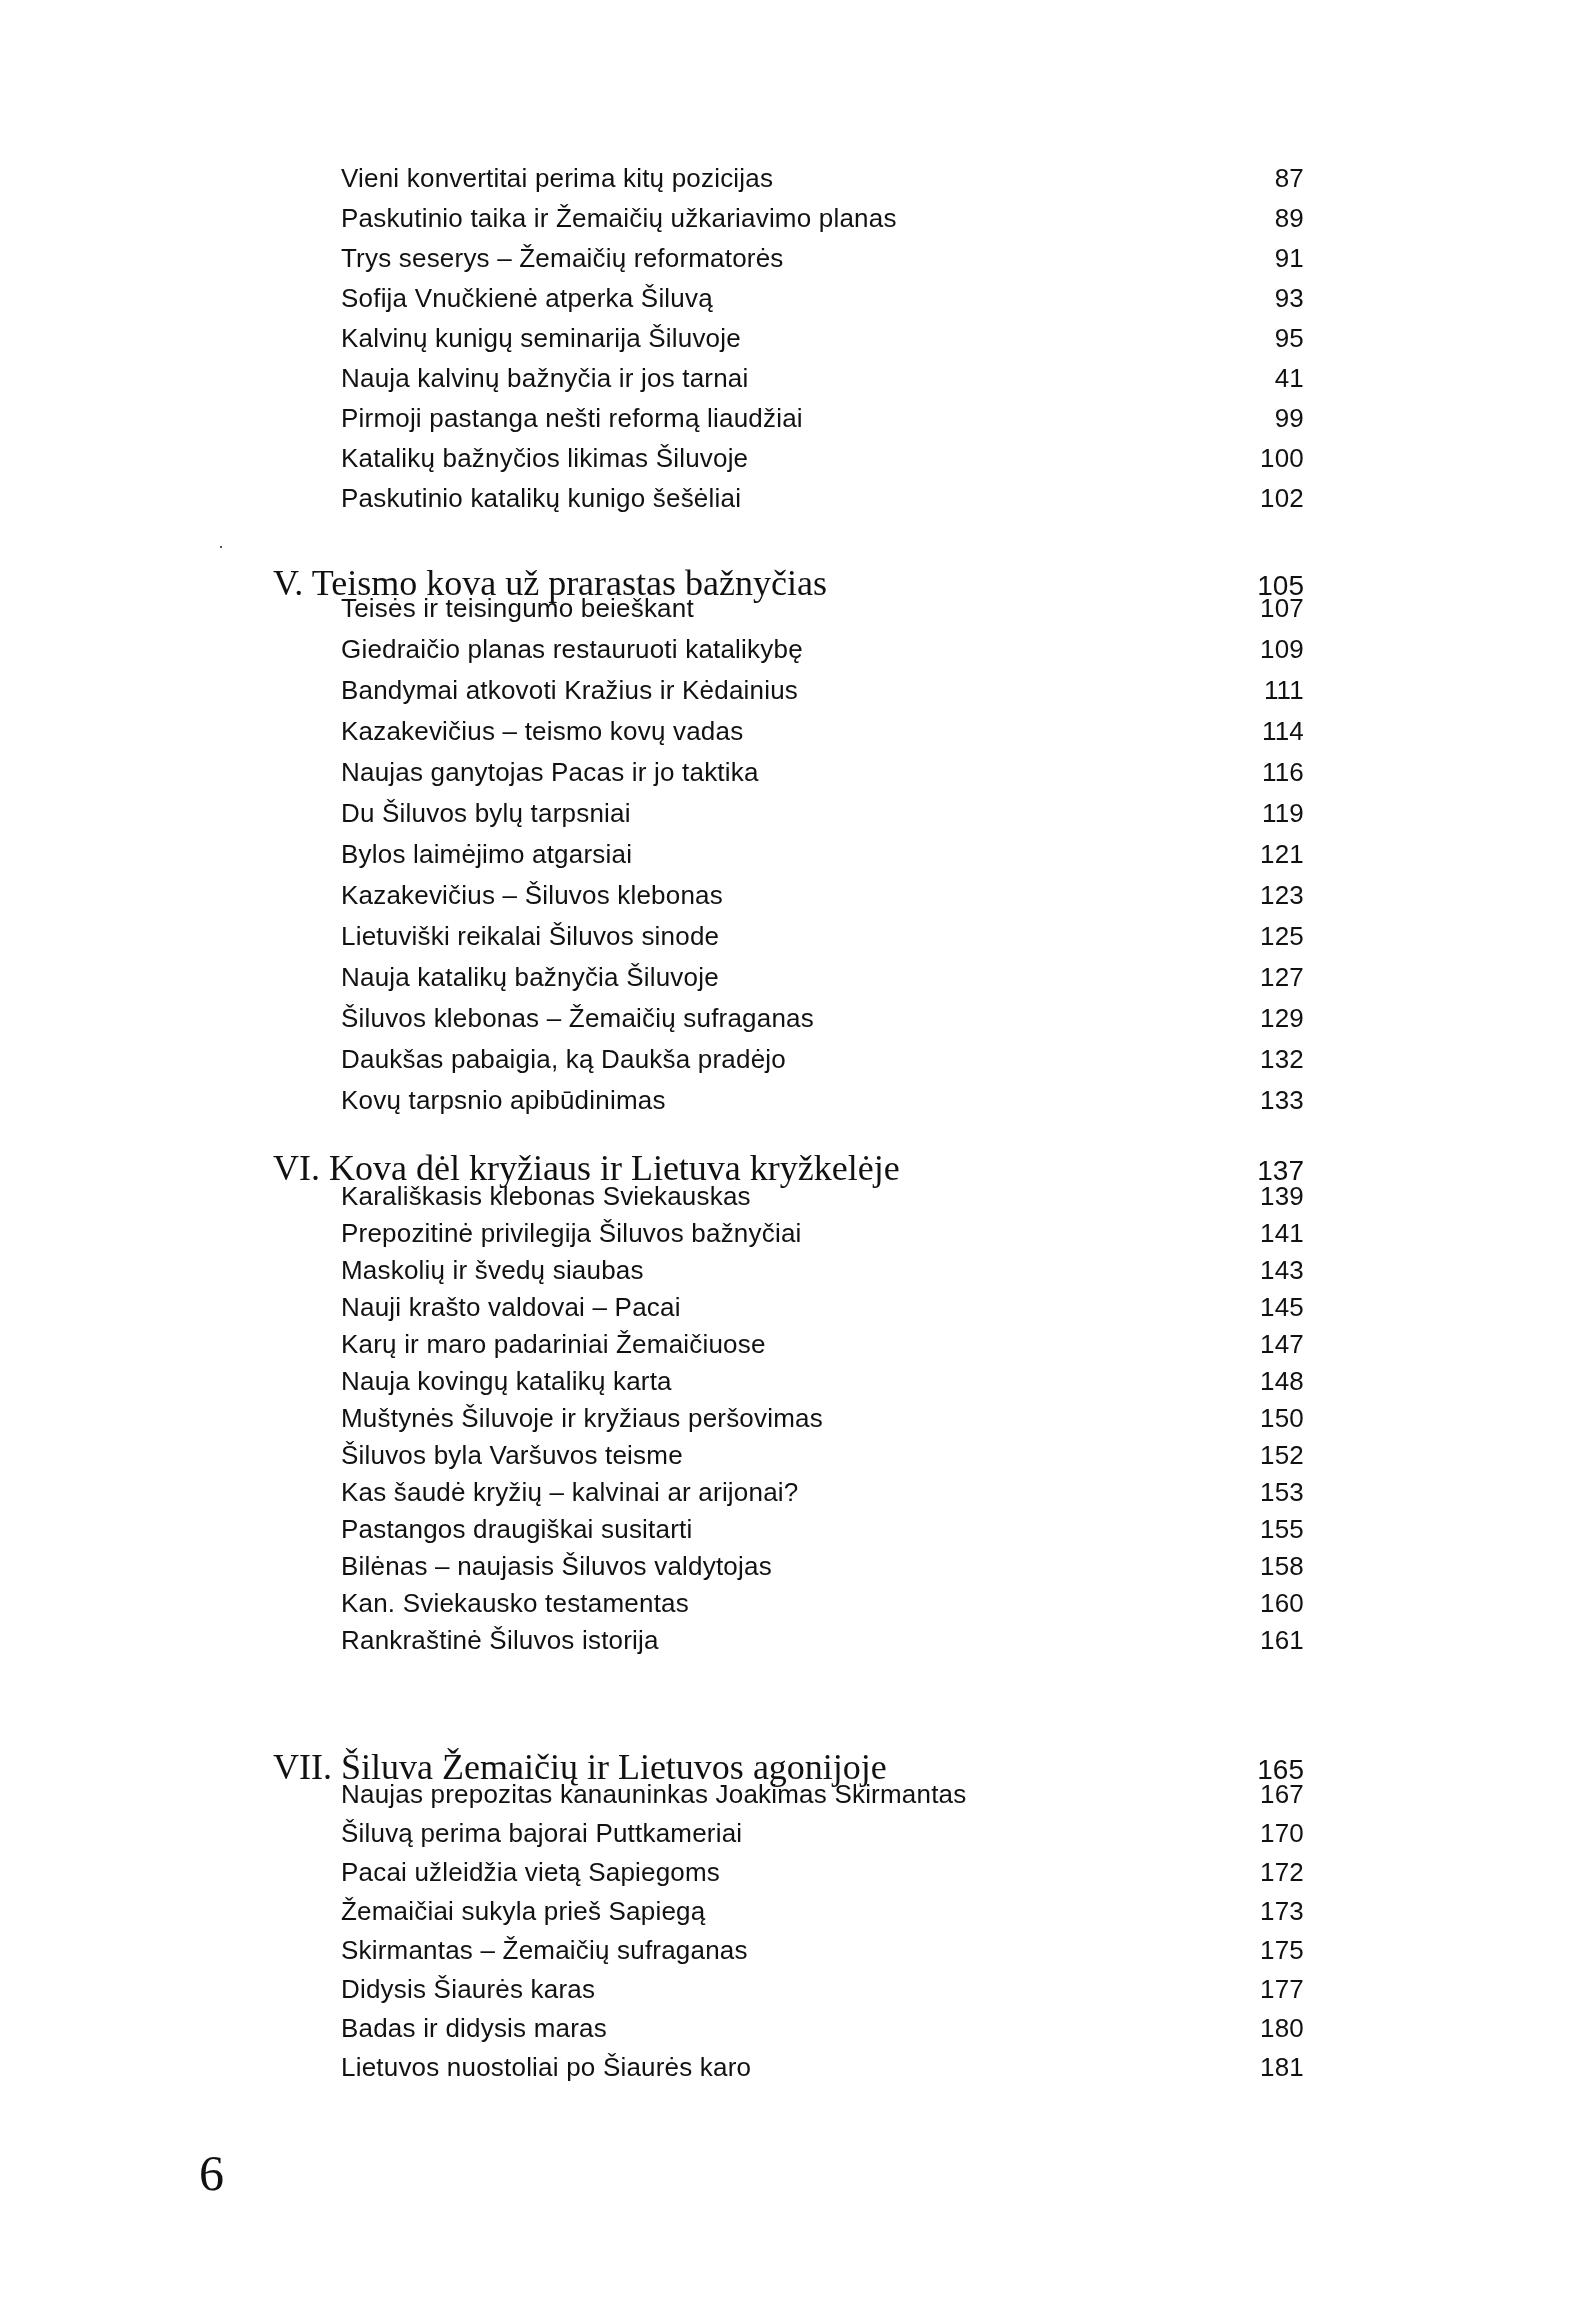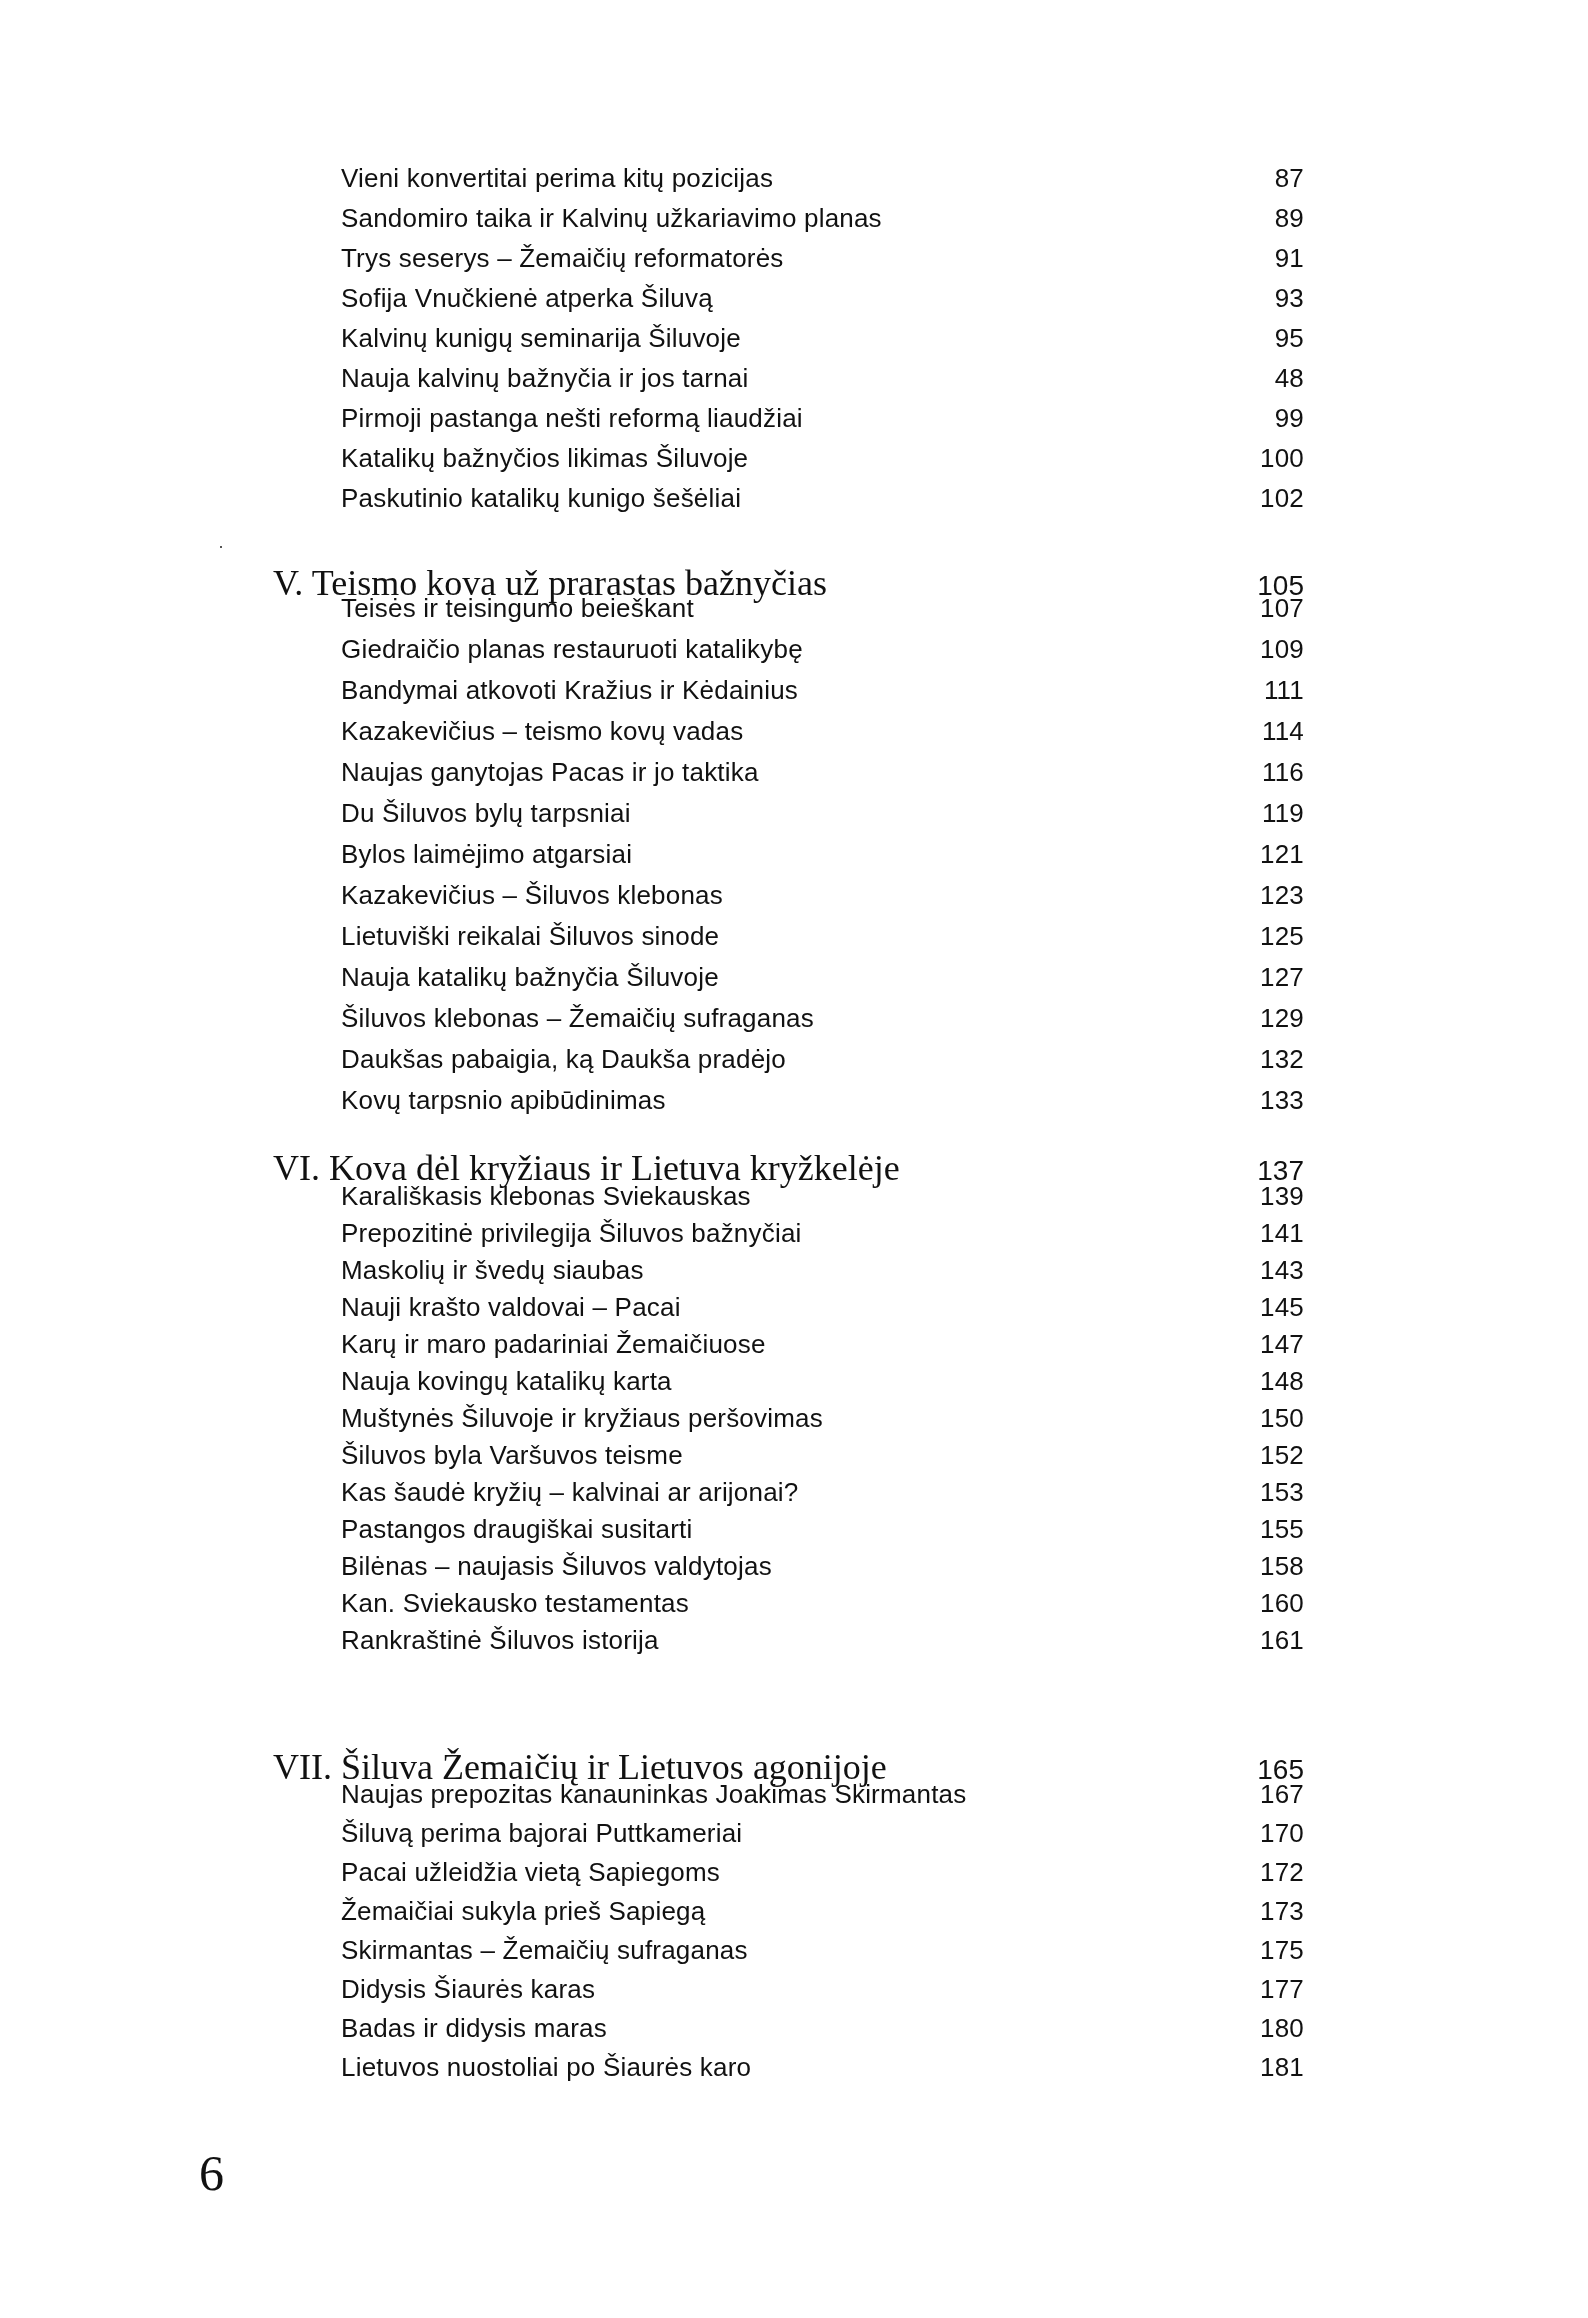--- a/index.html
+++ b/index.html
@@ -25,38 +25,38 @@
 <body>
 
 <div class="speck"></div>
 
 <div class="block" id="b0">
     <div class="entry">
       <span class="title">Vieni konvertitai perima kitų pozicijas</span>
       <span class="num">87</span>
     </div>
     <div class="entry">
-      <span class="title">Sandomiro taika ir Kalvinų užkariavimo planas</span>
+      <span class="title">Paskutinio taika ir Žemaičių užkariavimo planas</span>
       <span class="num">89</span>
     </div>
     <div class="entry">
       <span class="title">Trys seserys – Žemaičių reformatorės</span>
       <span class="num">91</span>
     </div>
     <div class="entry">
       <span class="title">Sofija Vnučkienė atperka Šiluvą</span>
       <span class="num">93</span>
     </div>
     <div class="entry">
       <span class="title">Kalvinų kunigų seminarija Šiluvoje</span>
       <span class="num">95</span>
     </div>
     <div class="entry">
       <span class="title">Nauja kalvinų bažnyčia ir jos tarnai</span>
-      <span class="num">48</span>
+      <span class="num">41</span>
     </div>
     <div class="entry">
       <span class="title">Pirmoji pastanga nešti reformą liaudžiai</span>
       <span class="num">99</span>
     </div>
     <div class="entry">
       <span class="title">Katalikų bažnyčios likimas Šiluvoje</span>
       <span class="num">100</span>
     </div>
     <div class="entry">

